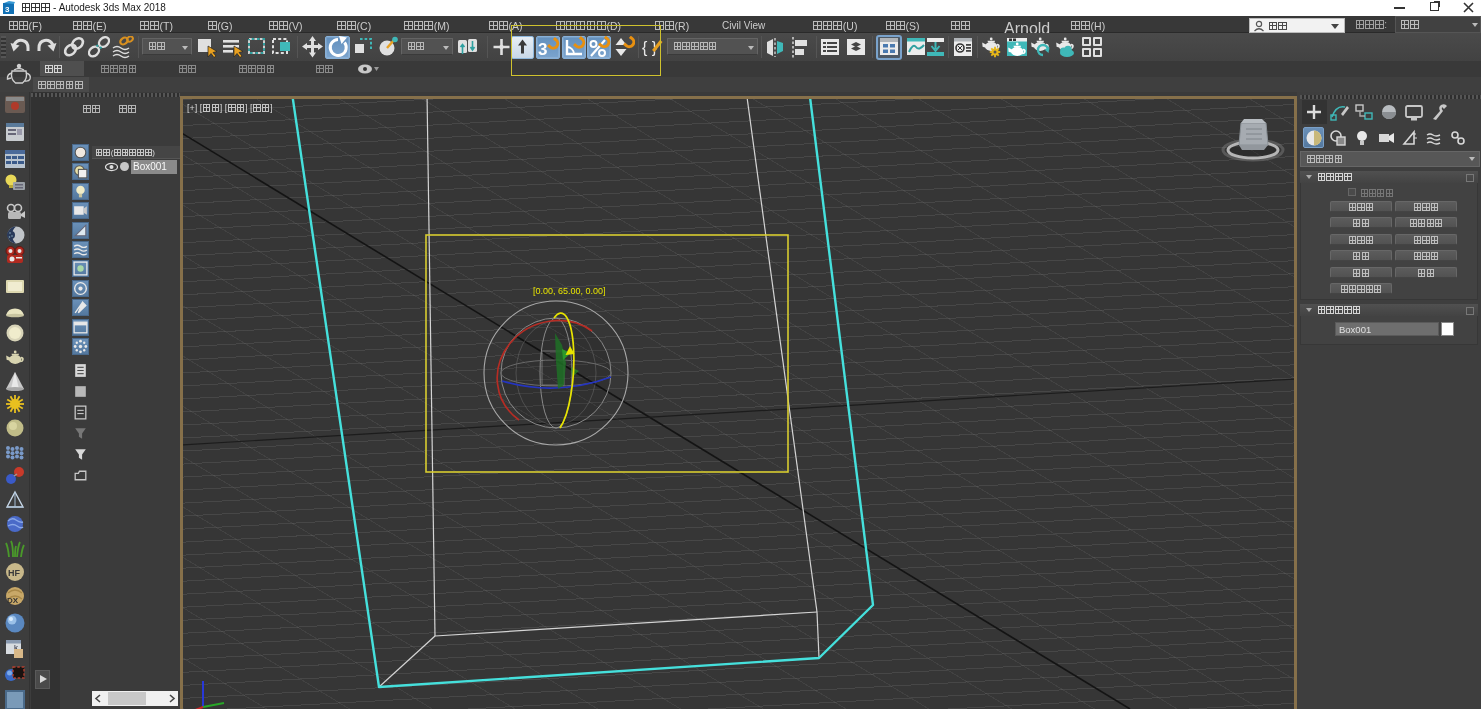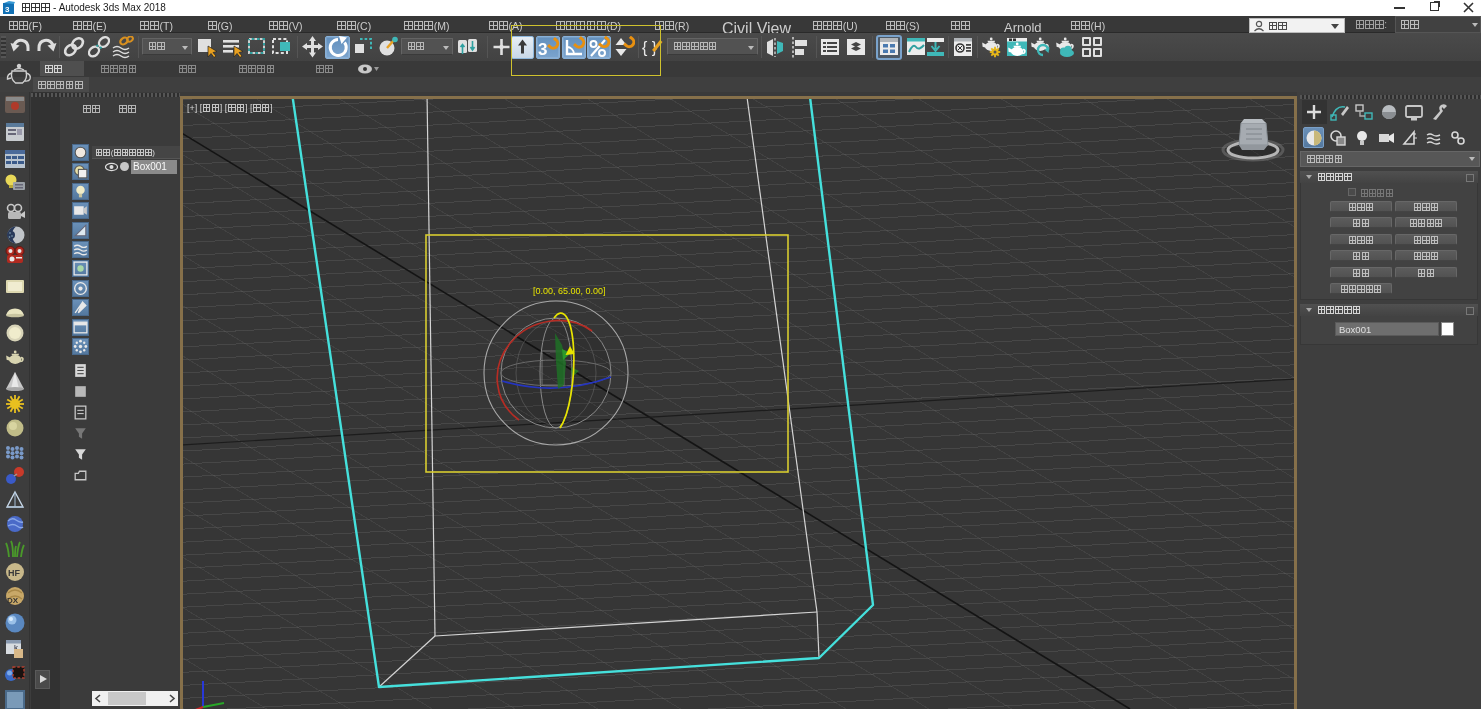--- a/index.html
+++ b/index.html
@@ -38,25 +38,25 @@
 <div class="abs" style="left:8px;top:3.5px;font-size:10.5px;color:#cccccc"><i class="g"></i><i class="g"></i>(F)</div>
 <div class="abs" style="left:72px;top:3.5px;font-size:10.5px;color:#cccccc"><i class="g"></i><i class="g"></i>(E)</div>
 <div class="abs" style="left:139px;top:3.5px;font-size:10.5px;color:#cccccc"><i class="g"></i><i class="g"></i>(T)</div>
 <div class="abs" style="left:207px;top:3.5px;font-size:10.5px;color:#cccccc"><i class="g"></i>(G)</div>
 <div class="abs" style="left:268px;top:3.5px;font-size:10.5px;color:#cccccc"><i class="g"></i><i class="g"></i>(V)</div>
 <div class="abs" style="left:336px;top:3.5px;font-size:10.5px;color:#cccccc"><i class="g"></i><i class="g"></i>(C)</div>
 <div class="abs" style="left:403px;top:3.5px;font-size:10.5px;color:#cccccc"><i class="g"></i><i class="g"></i><i class="g"></i>(M)</div>
 <div class="abs" style="left:488px;top:3.5px;font-size:10.5px;color:#cccccc"><i class="g"></i><i class="g"></i>(A)</div>
 <div class="abs" style="left:555px;top:3.5px;font-size:10.5px;color:#cccccc"><i class="g"></i><i class="g"></i><i class="g"></i><i class="g"></i><i class="g"></i>(D)</div>
 <div class="abs" style="left:654px;top:3.5px;font-size:10.5px;color:#cccccc"><i class="g"></i><i class="g"></i>(R)</div>
-<div class="abs" style="left:722px;top:3.5px;font-size:16px;color:#cccccc">Civil View</div>
+<div class="abs" style="left:722px;top:3.5px;font-size:10px;color:#cccccc">Civil View</div>
 <div class="abs" style="left:812px;top:3.5px;font-size:10.5px;color:#cccccc"><i class="g"></i><i class="g"></i><i class="g"></i>(U)</div>
 <div class="abs" style="left:885px;top:3.5px;font-size:10.5px;color:#cccccc"><i class="g"></i><i class="g"></i>(S)</div>
 <div class="abs" style="left:950px;top:3.5px;font-size:10.5px;color:#cccccc"><i class="g"></i><i class="g"></i></div>
-<div class="abs" style="left:1004px;top:3.5px;font-size:13px;color:#cccccc">Arnold</div>
+<div class="abs" style="left:1004px;top:3.5px;font-size:16px;color:#cccccc">Arnold</div>
 <div class="abs" style="left:1070px;top:3.5px;font-size:10.5px;color:#cccccc"><i class="g"></i><i class="g"></i>(H)</div>
 <div class="abs" style="left:1249px;top:2px;width:96px;height:15px;background:#f2f2f2;border:1px solid #bbb">
       <svg class="abs" style="left:3px;top:1px" width="12" height="12">
         <circle cx="6" cy="4" r="2.6" fill="none" stroke="#555" stroke-width="1.2"></circle>
         <path d="M1.5 11 Q6 6.5 10.5 11" fill="none" stroke="#555" stroke-width="1.2"></path>
       </svg>
       <div class="abs" style="left:18px;top:1.5px;font-size:10px;color:#333"><i class="g"></i><i class="g"></i></div>
       <div class="abs" style="right:5px;top:5px;border:4px solid transparent;border-top:5px solid #444"></div>
     </div>
 <div class="abs" style="left:1355px;top:3px;font-size:10px;color:#b0b0b0"><i class="g"></i><i class="g"></i><i class="g"></i>:</div>

